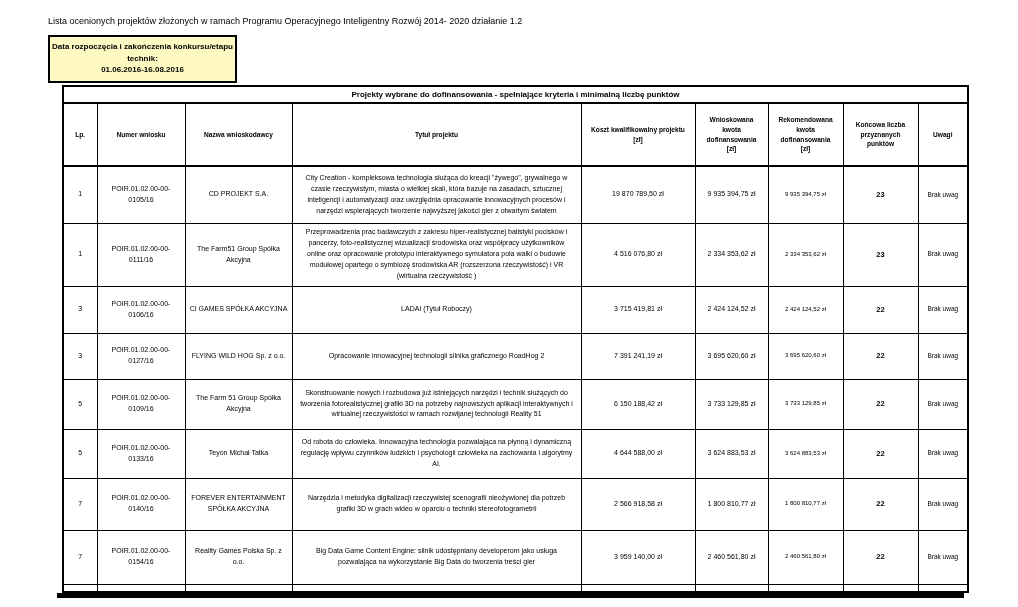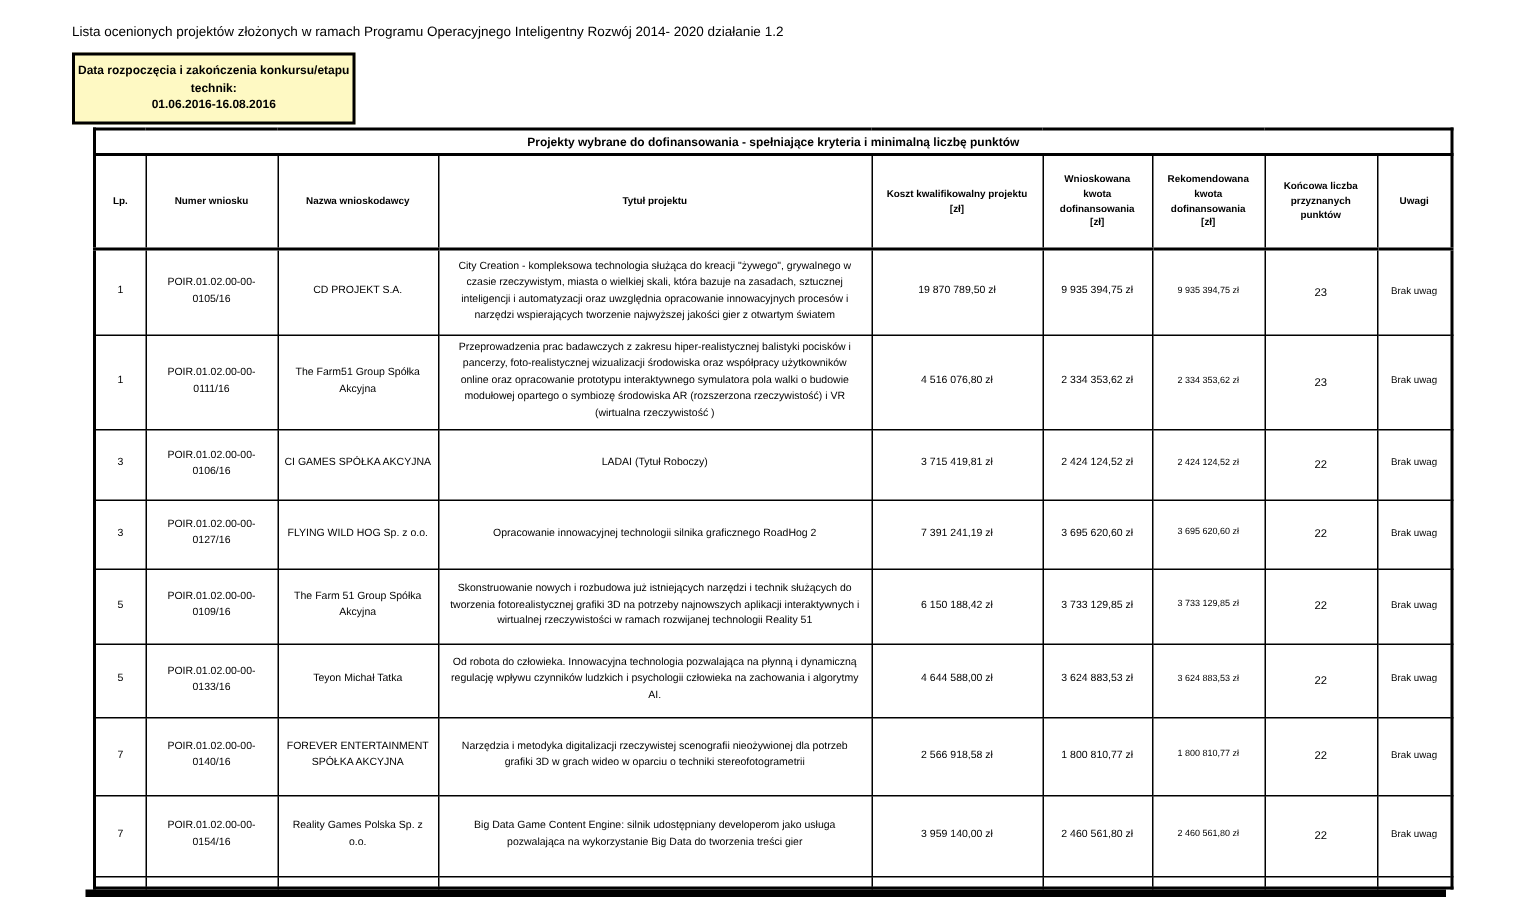--- a/index.html
+++ b/index.html
@@ -55,21 +55,21 @@
     border-bottom:2px solid #000 !important;
   }
   tbody td { font-size:7px; line-height:1.55; }
   td.col-lp      { font-size:7px; }
   td.col-numer   { font-size:7px; }
   td.col-nazwa   { font-size:7px; }
   td.col-tytul   { font-size:7px; padding:2px 6px; }
   td.col-koszt   { font-size:7px; }
   td.col-wnioskowana   { font-size:7px; }
   td.col-rekomendowana { font-size:6px; }
-  td.col-punkty  { font-size:7.5px; font-weight:normal; }
+  td.col-punkty  { font-size:7.5px; font-weight:bold; }
   td.col-uwagi   { font-size:6.5px; }
   tbody tr:nth-child(1) { height:57px; }
   tbody tr:nth-child(2) { height:63px; }
   tbody tr:nth-child(3) { height:47px; }
   tbody tr:nth-child(4) { height:46px; }
   tbody tr:nth-child(5) { height:50px; }
   tbody tr:nth-child(6) { height:49px; }
   tbody tr:nth-child(7) { height:52px; }
   tbody tr:nth-child(8) { height:54px; }
   tr.clipped-row { height:8px; }

